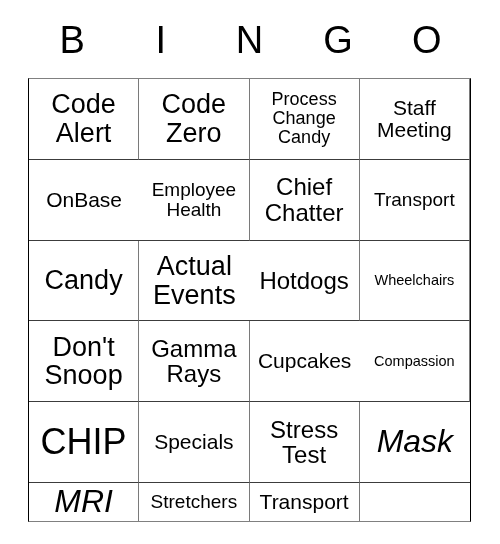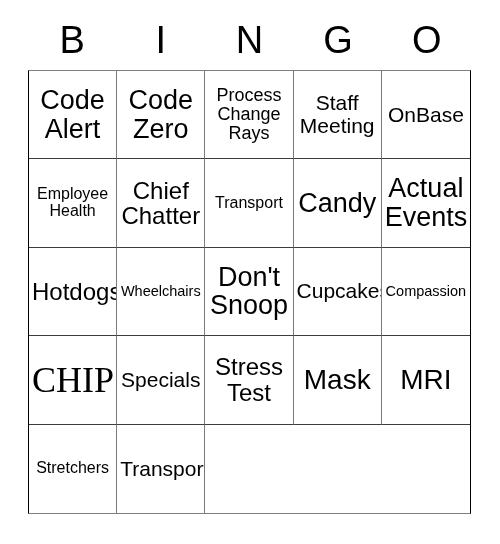--- a/index.html
+++ b/index.html
@@ -41,25 +41,25 @@
     font-weight: 400;
     line-height: 1;
     color: #000000;
     letter-spacing: 0;
   }
 
   
   .grid {
     position: absolute;
     left: 28px;
-    top: 70px;
+    top: 78px;
     width: 443px;
     height: 444px;
     display: grid;
-    grid-template-columns: repeat(5, 1fr);
+    grid-template-columns: repeat(4, 1fr);
     grid-template-rows: repeat(5, 1fr);
     border-top: 1px solid #808080;
     border-left: 1px solid #000000;
     border-right: 1px solid #000000;
     border-bottom: 1px solid #808080;
     box-sizing: border-box;
     background: #ffffff;
   }
   .cell {
     border-right: 1px solid #7a7a7a;
@@ -79,27 +79,27 @@
   .cell-text {
     display: block;
     width: 100%;
     line-height: 1.06;
     font-weight: 400;
     color: #000000;
     word-break: normal;
   }
 
   
-  .fs-xxl .cell-text { font-size: 36px; font-family: Liberation Serif, serif; }
-  .fs-xl  .cell-text { font-size: 28px; }
+  .fs-xxl .cell-text { font-size: 36px; }
+  .fs-xl  .cell-text { font-size: 32px; font-style: italic; }
   .fs-lg  .cell-text { font-size: 27px; }
   .fs-md  .cell-text { font-size: 24px; }
   .fs-sm  .cell-text { font-size: 21px; }
   .fs-xs  .cell-text { font-size: 18px; }
-  .fs-xxs .cell-text { font-size: 16px; }
+  .fs-xxs .cell-text { font-size: 19px; }
   .fs-tiny .cell-text { font-size: 14.5px; }
 </style>
 </head>
 <body>
 
 <div class="card">
 
   <div class="header">
     <div class="header-letter">B</div>
     <div class="header-letter">I</div>
@@ -109,21 +109,21 @@
   </div>
 
   <div class="grid" id="bingo-grid">
       <div class="cell fs-lg">
         <span class="cell-text">Code Alert</span>
       </div>
       <div class="cell fs-lg">
         <span class="cell-text">Code Zero</span>
       </div>
       <div class="cell fs-xs">
-        <span class="cell-text">Process Change Rays</span>
+        <span class="cell-text">Process Change Candy</span>
       </div>
       <div class="cell fs-sm">
         <span class="cell-text">Staff Meeting</span>
       </div>
       <div class="cell fs-sm">
         <span class="cell-text">OnBase</span>
       </div>
       <div class="cell fs-xxs">
         <span class="cell-text">Employee Health</span>
       </div>
@@ -140,20 +140,23 @@
         <span class="cell-text">Actual Events</span>
       </div>
       <div class="cell fs-md">
         <span class="cell-text">Hotdogs</span>
       </div>
       <div class="cell fs-tiny">
         <span class="cell-text">Wheelchairs</span>
       </div>
       <div class="cell fs-lg">
         <span class="cell-text">Don't Snoop</span>
+      </div>
+      <div class="cell fs-md">
+        <span class="cell-text">Gamma Rays</span>
       </div>
       <div class="cell fs-sm">
         <span class="cell-text">Cupcakes</span>
       </div>
       <div class="cell fs-tiny">
         <span class="cell-text">Compassion</span>
       </div>
       <div class="cell fs-xxl">
         <span class="cell-text">CHIP</span>
       </div>

